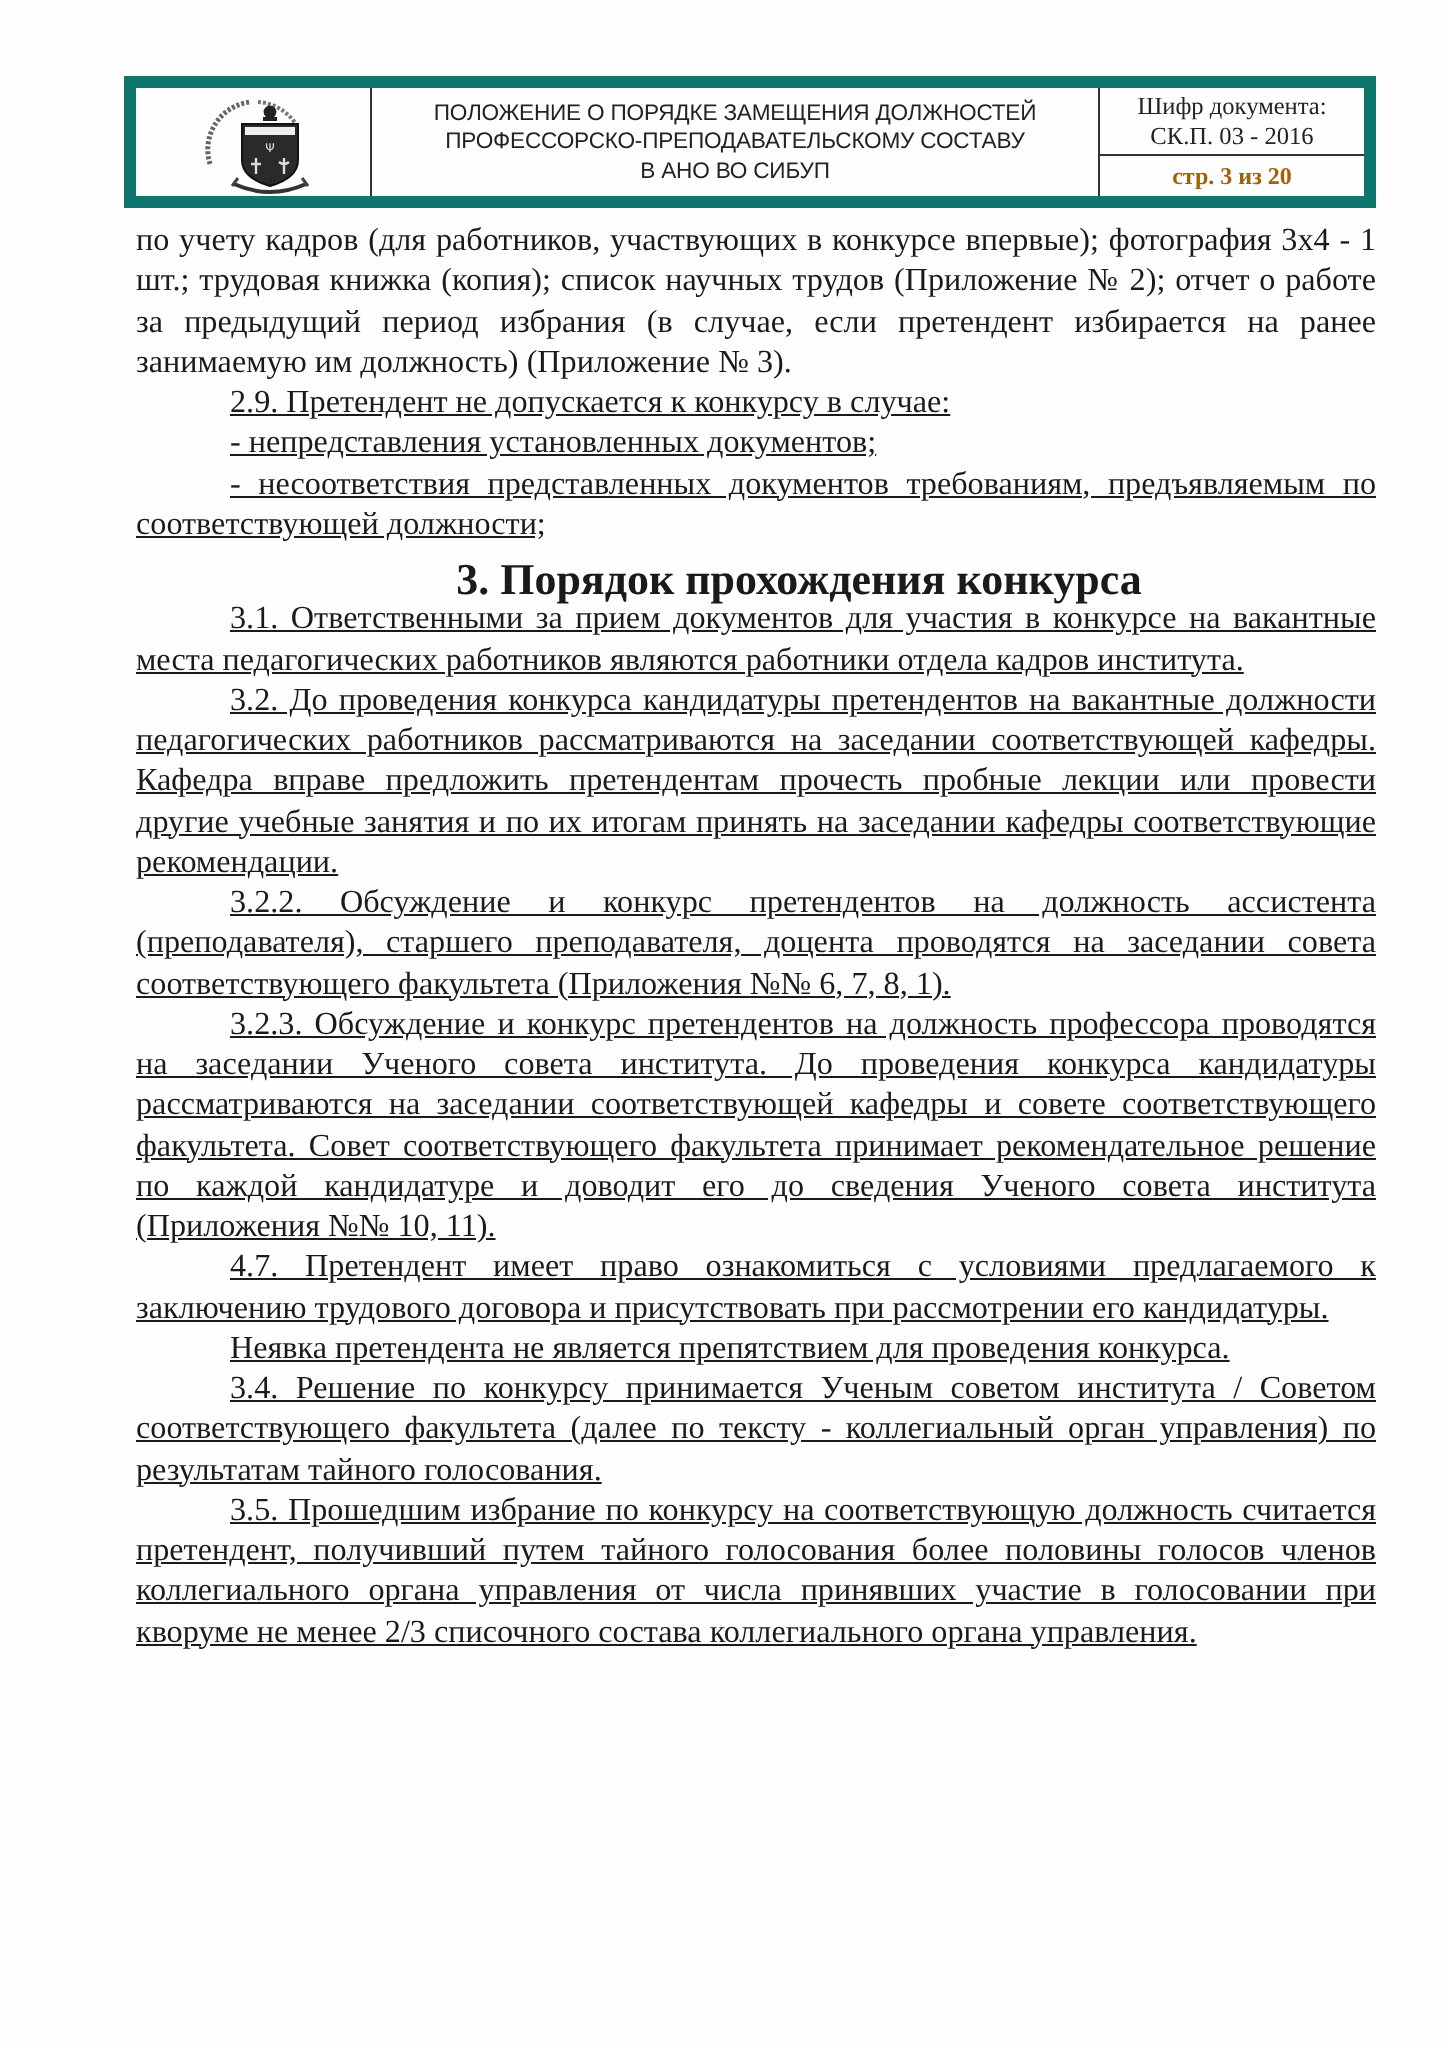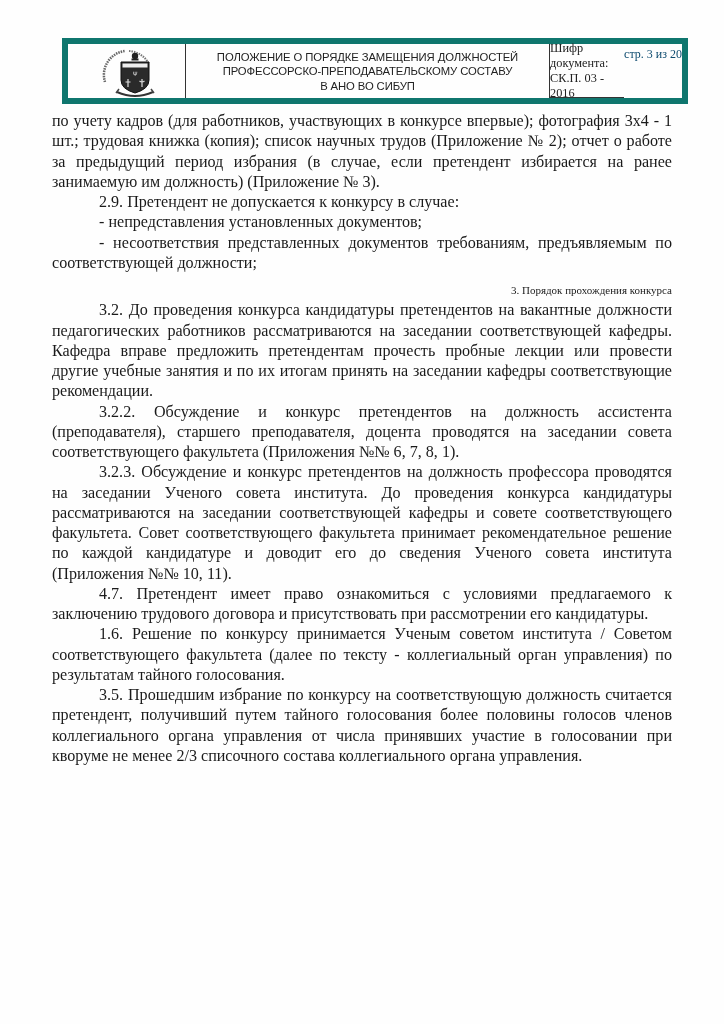--- a/index.html
+++ b/index.html
@@ -20,39 +20,39 @@
     display: flex; align-items: center; justify-content: center;
   }
   .hdr-title {
     width: 364px; border-right: 1px solid #333; box-sizing: border-box;
     display: flex; align-items: center; justify-content: center; text-align: center;
     font-family: "Liberation Sans", "DejaVu Sans", sans-serif;
     font-size: 11.3px; line-height: 14.6px; letter-spacing: -0.1px; color: #222;
     padding-top: 1px;
   }
   .hdr-title span { display: block; }
-  .hdr-meta { flex: 1; display: flex; }
+  .hdr-meta { flex: 1; display: flex; flex-direction: column; }
   .hdr-code {
     flex: 1; border-bottom: 1px solid #333; display: flex; flex-direction: column;
     align-items: center; justify-content: center; font-size: 12.3px; line-height: 15px; color: #222;
   }
-  .hdr-page { height: 20px; display: flex; align-items: center; justify-content: center; font-size: 12px; color: #0c4a6e; }
+  .hdr-page { height: 20px; display: flex; align-items: center; justify-content: center; font-size: 12px; color: #a16207; font-weight: bold; }
 
   
   .body {
-    position: absolute; left: 52px; top: 111px; width: 620px;
+    position: absolute; left: 68px; top: 111px; width: 620px;
     font-size: 16.1px; line-height: 20.25px; text-align: justify;
   }
   .body p { margin: 0; }
-  .ind { text-indent: 47px; }
+  .ind { text-indent: 47px; text-decoration: underline; }
   .noind { text-indent: 0; }
   .last { text-align-last: left; }
   .h3 {
-    margin: 7px 0 0 0 !important; text-align: right; font-weight: normal;
-    font-size: 11px; padding-left: 43px;
+    margin: 7px 0 0 0 !important; text-align: center; font-weight: bold;
+    font-size: 22px; padding-left: 43px;
   }
 </style>
 </head>
 <body>
 
 <div class="page">
 
   <div class="hdr">
     <div class="hdr-logo">
       <svg width="64" height="58" viewBox="0 0 64 58">
@@ -84,21 +84,23 @@
       <div class="hdr-page">стр. 3 из 20</div>
     </div>
   </div>
 
   <div class="body">
     <p class="noind last">по учету кадров (для работников, участвующих в конкурсе впервые); фотография 3х4 - 1 шт.; трудовая книжка (копия); список научных трудов (Приложение № 2); отчет о работе за предыдущий период избрания (в случае, если претендент избирается на ранее занимаемую им должность) (Приложение № 3).</p>
     <p class="ind last">2.9. Претендент не допускается к конкурсу в случае:</p>
     <p class="ind last">- непредставления установленных документов;</p>
     <p class="ind last">- несоответствия представленных документов требованиям, предъявляемым по соответствующей должности;</p>
     <p class="h3">3. Порядок прохождения конкурса</p>
+    <p class="ind last">3.1. Ответственными за прием документов для участия в конкурсе на вакантные места педагогических работников являются работники отдела кадров института.</p>
     <p class="ind last">3.2. До проведения конкурса кандидатуры претендентов на вакантные должности педагогических работников рассматриваются на заседании соответствующей кафедры. Кафедра вправе предложить претендентам прочесть пробные лекции или провести другие учебные занятия и по их итогам принять на заседании кафедры соответствующие рекомендации.</p>
     <p class="ind last">3.2.2. Обсуждение и конкурс претендентов на должность ассистента (преподавателя), старшего преподавателя, доцента проводятся на заседании совета соответствующего факультета (Приложения №№ 6, 7, 8, 1).</p>
     <p class="ind last">3.2.3. Обсуждение и конкурс претендентов на должность профессора проводятся на заседании Ученого совета института. До проведения конкурса кандидатуры рассматриваются на заседании соответствующей кафедры и совете соответствующего факультета. Совет соответствующего факультета принимает рекомендательное решение по каждой кандидатуре и доводит его до сведения Ученого совета института (Приложения №№ 10, 11).</p>
     <p class="ind last">4.7. Претендент имеет право ознакомиться с условиями предлагаемого к заключению трудового договора и присутствовать при рассмотрении его кандидатуры.</p>
-    <p class="ind last">1.6. Решение по конкурсу принимается Ученым советом института / Советом соответствующего факультета (далее по тексту - коллегиальный орган управления) по результатам тайного голосования.</p>
+    <p class="ind last">Неявка претендента не является препятствием для проведения конкурса.</p>
+    <p class="ind last">3.4. Решение по конкурсу принимается Ученым советом института / Советом соответствующего факультета (далее по тексту - коллегиальный орган управления) по результатам тайного голосования.</p>
     <p class="ind last">3.5. Прошедшим избрание по конкурсу на соответствующую должность считается претендент, получивший путем тайного голосования более половины голосов членов коллегиального органа управления от числа принявших участие в голосовании при кворуме не менее 2/3 списочного состава коллегиального органа управления.</p>
   </div>
 
 </div>
 
 </body></html>

